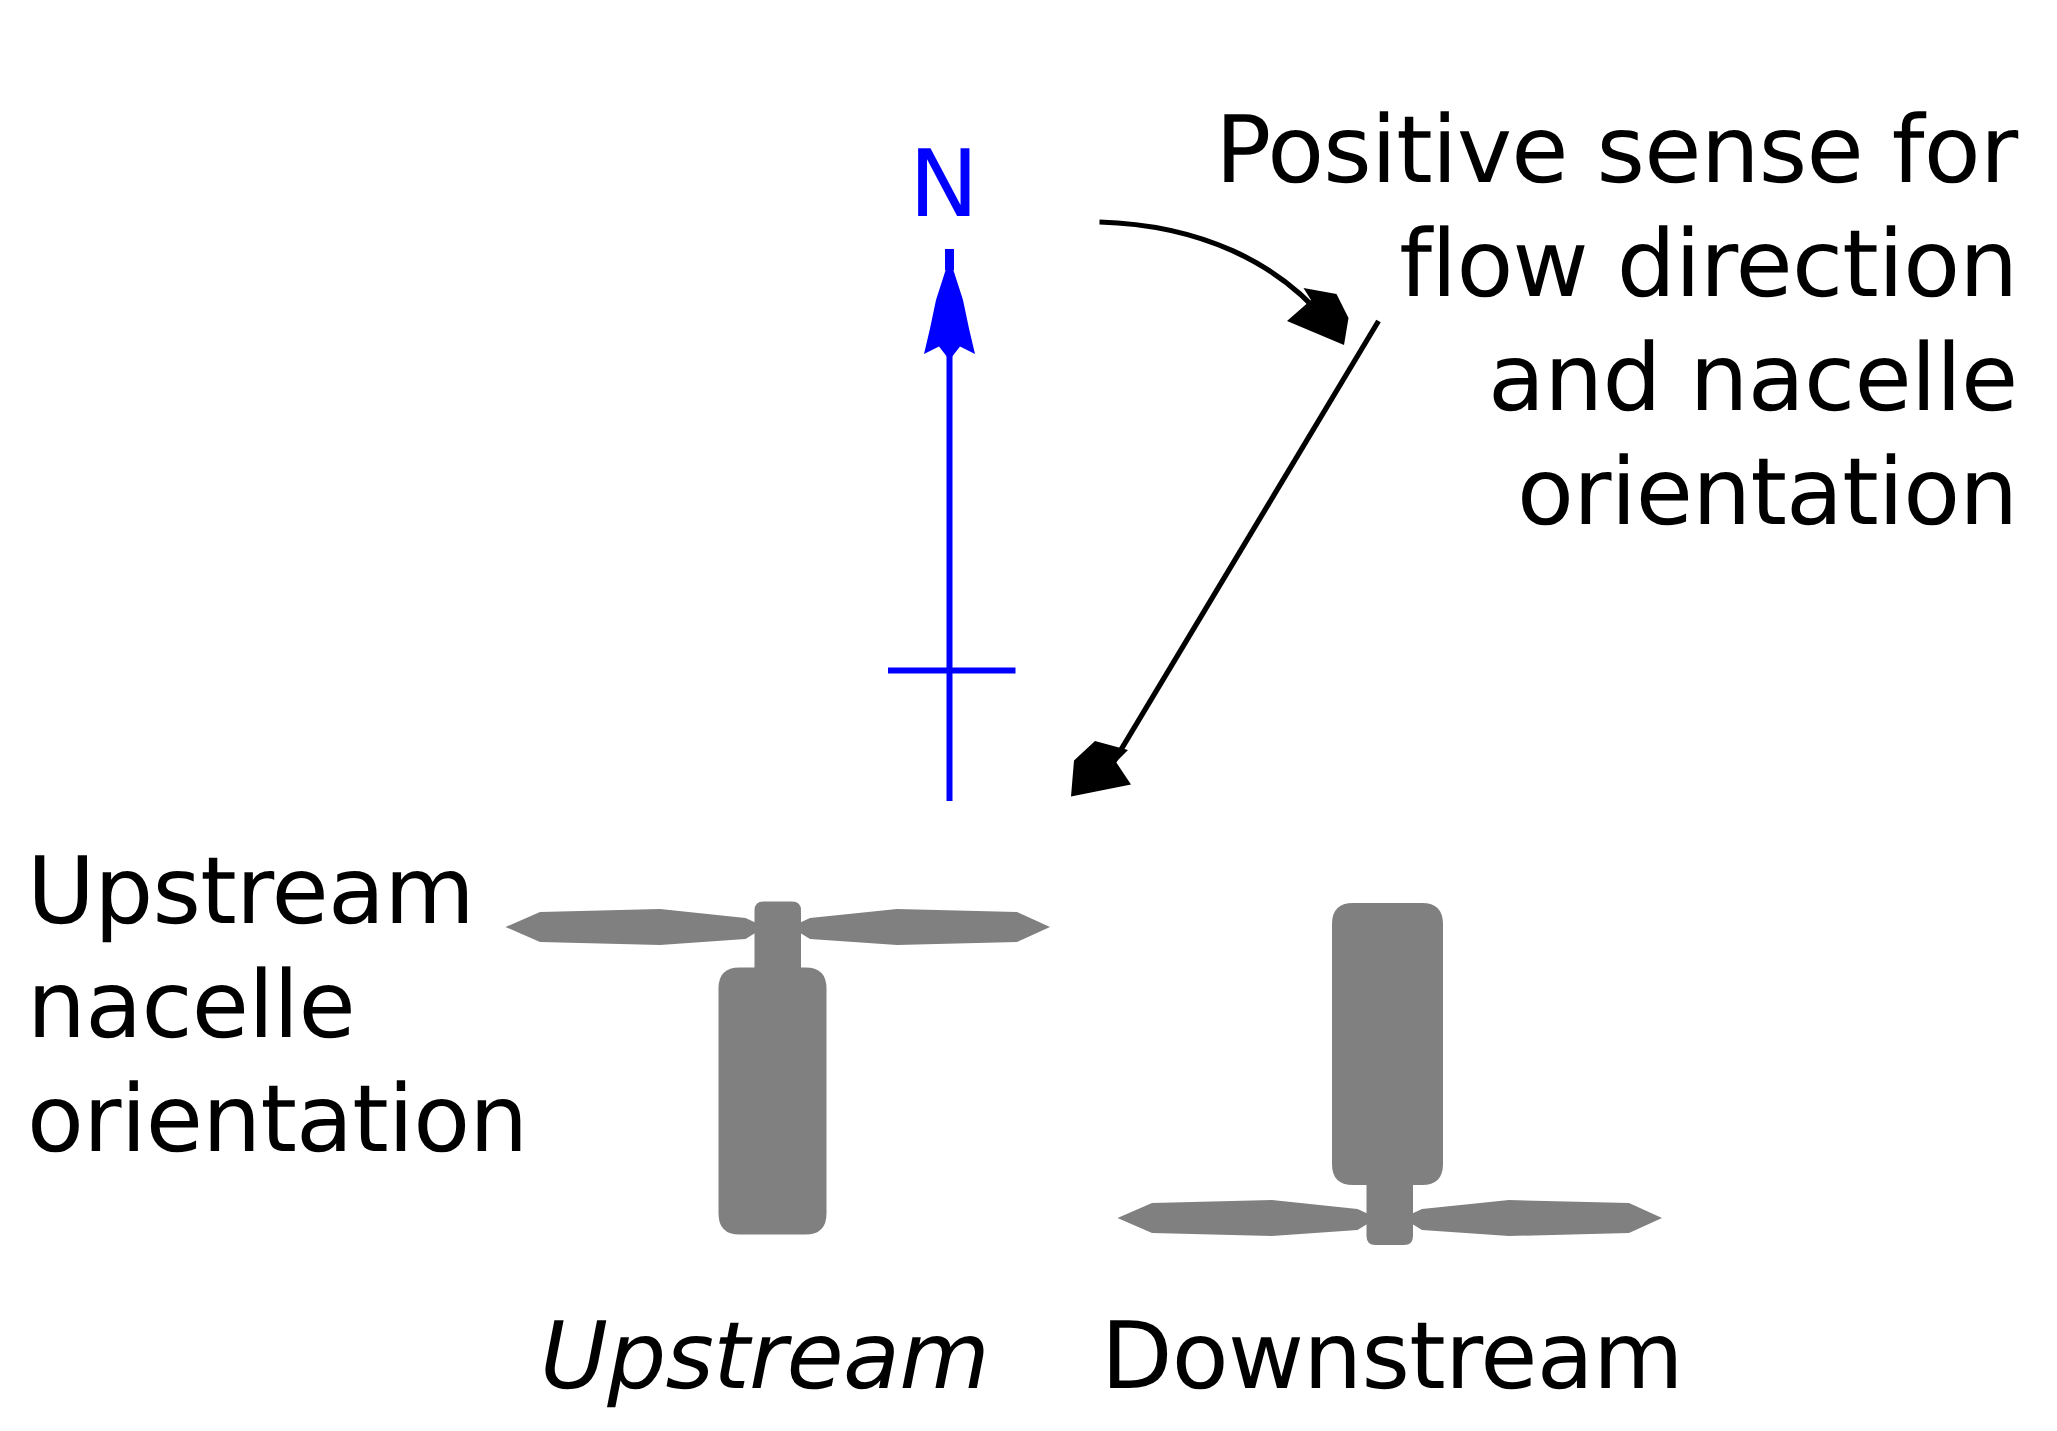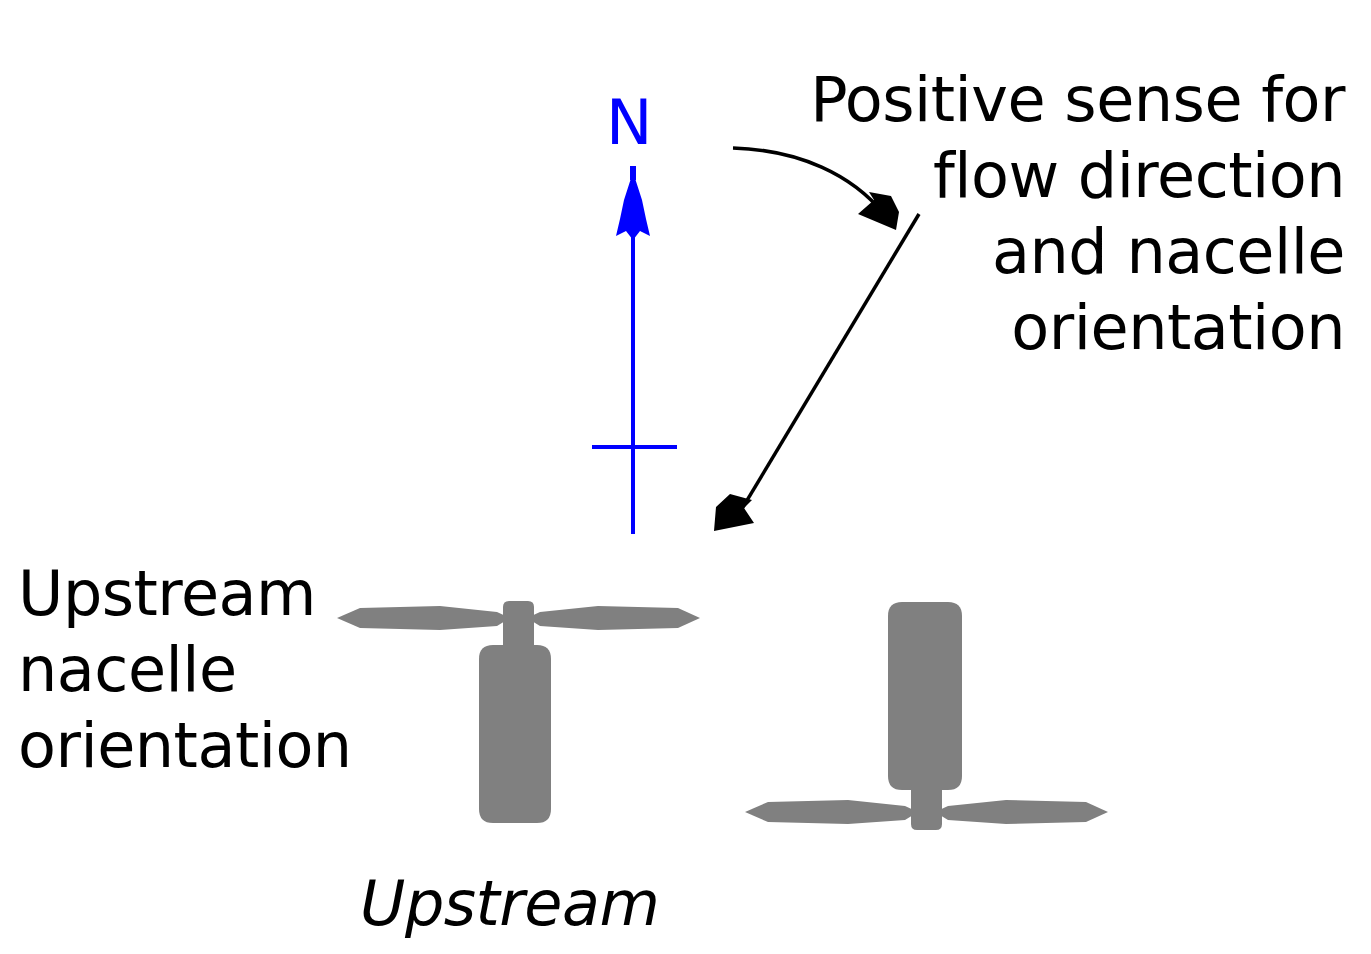--- a/index.html
+++ b/index.html
@@ -133,14 +133,15 @@
 flow direction
 and nacelle
 orientation</div>
 
   <div class="txt" id="default-text">Upstream
 nacelle
 orientation</div>
 
   <div class="txt" id="upstream-label">Upstream</div>
 
+  <div class="txt" id="downstream-label">Downstream</div>
 
 </div>
 
 </body></html>

